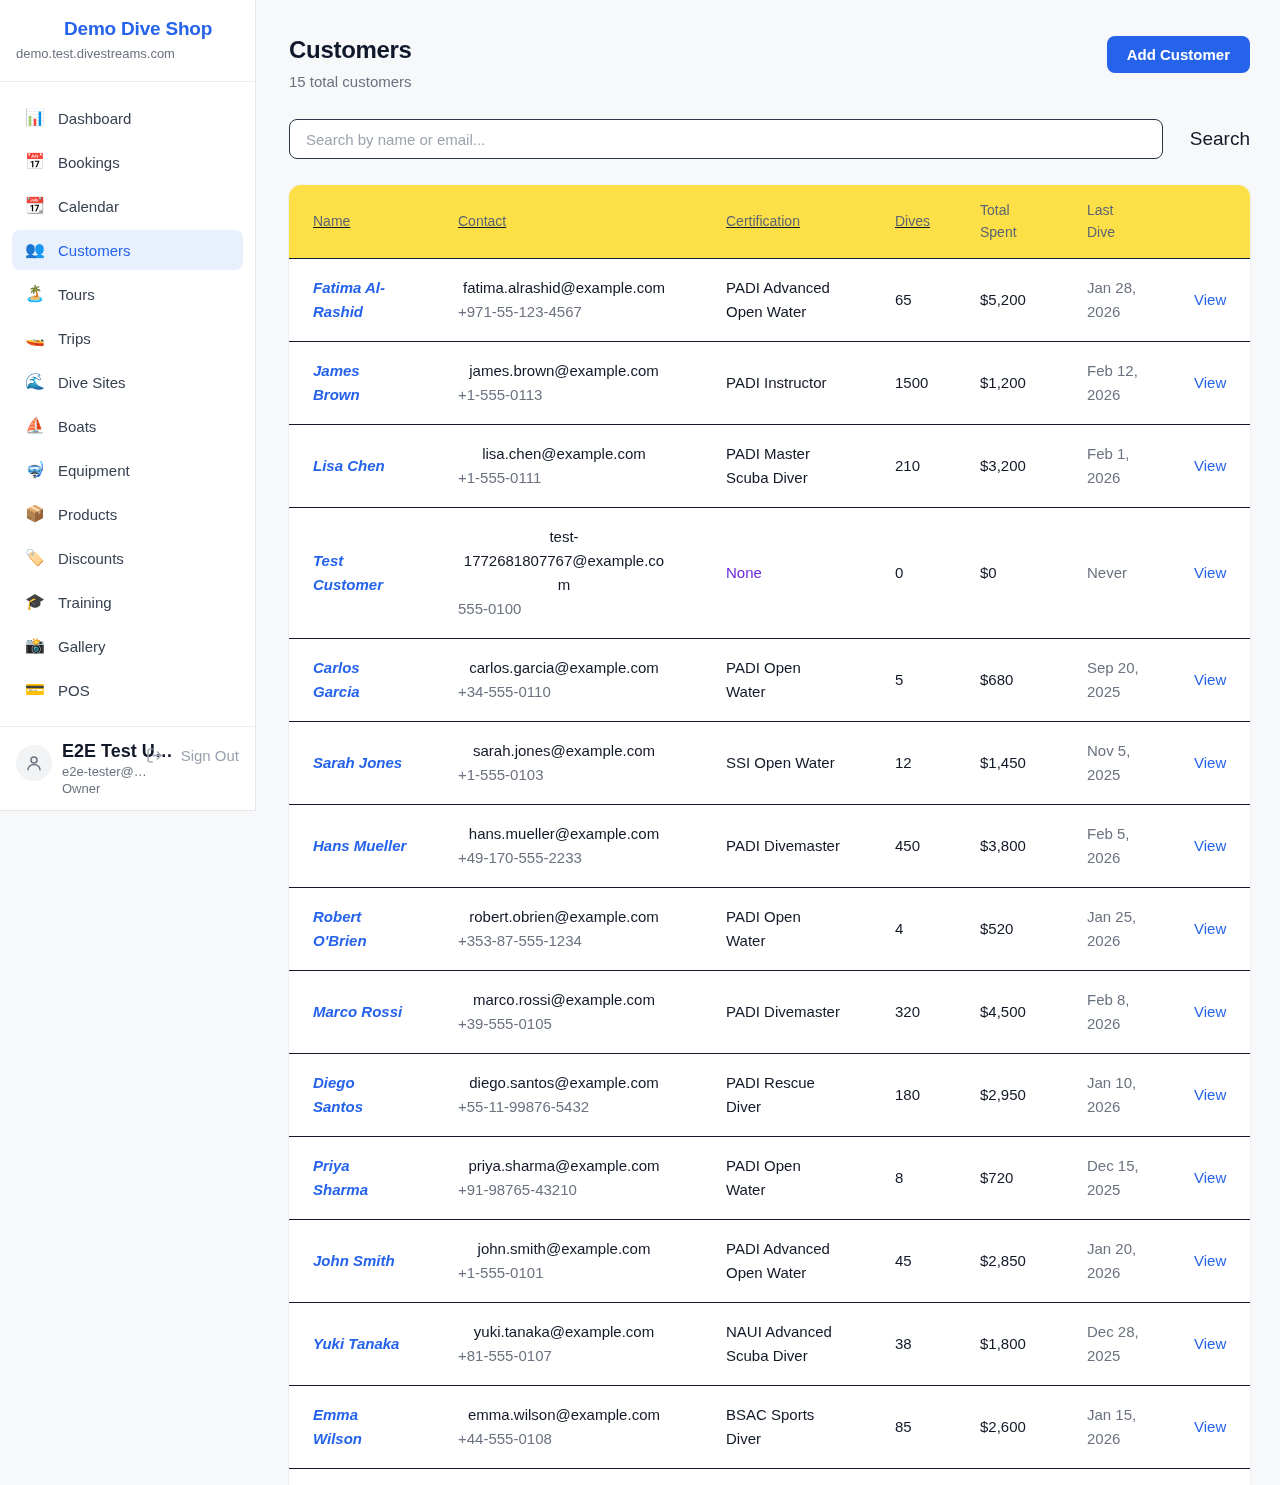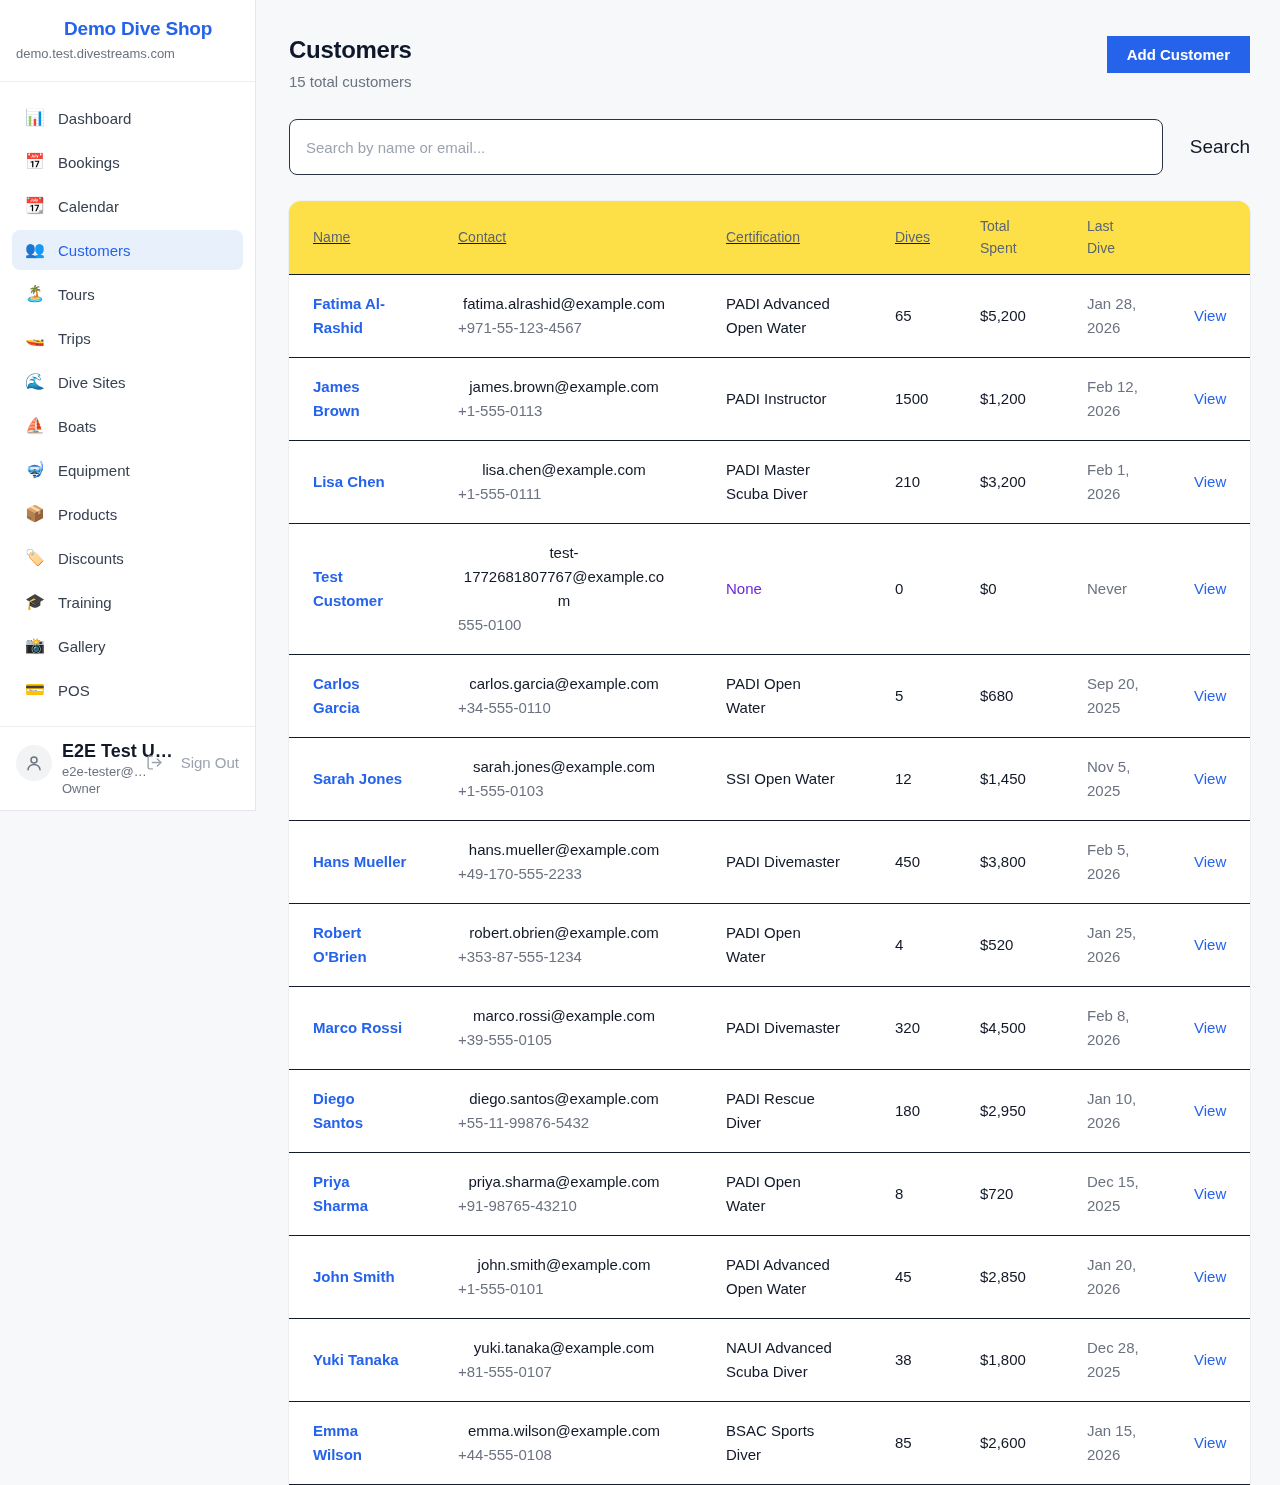--- a/index.html
+++ b/index.html
@@ -21,50 +21,50 @@
   .nav-icon { width:22px; text-align:center; font-size:16px; line-height:1;
     flex:0 0 22px; }
   .sb-user { border-top:1px solid #eceff2; padding:14px 16px; display:flex;
     align-items:flex-start; gap:10px; }
   .avatar { width:36px; height:36px; border-radius:50%; background:#f1f3f5;
     display:flex; align-items:center; justify-content:center; flex:0 0 36px; margin-top:4px; }
   .user-info { min-width:0; flex:1; }
   .user-name { font-size:18px; font-weight:700; color:#111827; white-space:nowrap; }
   .user-email, .user-role { font-size:13px; color:#6b7280; margin-top:2px; white-space:nowrap; }
   .signout { display:flex; align-items:center; gap:18px; background:none; border:none;
-    color:#9aa3af; font-size:15px; font-family:inherit; cursor:pointer; margin-top:13px;
+    color:#9aa3af; font-size:15px; font-family:inherit; cursor:pointer; margin-top:6px;
     white-space:nowrap; }
 
   
   .main { flex:1; padding:36px 30px 25px 33px; }
   .page-head { display:flex; justify-content:space-between; align-items:flex-start; }
   .page-title { font-size:24px; font-weight:700; letter-spacing:-.3px; color:#0f172a; }
   .page-subtitle { margin-top:9px; font-size:15px; color:#6b7280; }
-  .btn-primary { background:#2563eb; color:#ffffff; border:none; border-radius:0;
+  .btn-primary { background:#2563eb; color:#ffffff; border:none; border-radius:8px;
     padding:10px 20px; font-size:15px; font-weight:600; font-family:inherit; cursor:pointer; }
   .search-row { display:flex; align-items:center; margin-top:29px; }
-  .search-input { flex:1; height:56px; border:1.5px solid #2b3445; border-radius:8px;
+  .search-input { flex:1; height:40px; border:1.5px solid #2b3445; border-radius:8px;
     background:#fff; padding:0 16px; font-size:15px; font-family:inherit; color:#111827; }
   .search-input::placeholder { color:#9ca3af; }
   .btn-ghost { background:none; border:none; font-family:inherit; font-size:19px;
     font-weight:500; color:#111827; margin-left:27px; cursor:pointer; }
 
   
   .card { margin-top:26px; background:#ffffff; border-radius:12px; overflow:hidden;
     box-shadow:0 1px 2px rgba(16,24,40,.06), 0 0 0 1px rgba(16,24,40,.03); }
   table { width:100%; border-collapse:collapse; table-layout:fixed; }
   thead tr { background:#fde047; border-bottom:1px solid #141c2b;text-decoration:underline; }
   th { text-align:left; font-weight:400; font-size:14px; color:#5b6472;
     padding:14px 16px 14px 0; vertical-align:middle; }
   th:first-child, td:first-child { padding-left:24px; }
   .thn { display:inline-block; max-width:46px; line-height:1.6; }
   tbody tr + tr { border-top:1px solid #141c2b; }
   td { padding:17px 16px 17px 0; vertical-align:middle; font-size:15px; line-height:1.6; }
   .name-link { display:inline-block; max-width:94px; color:#2563eb; font-weight:600;
-    text-decoration:none; cursor:pointer; }
+    text-decoration:none; cursor:pointer;font-style:italic; }
   .email { color:#111827; max-width:212px; overflow-wrap:break-word;text-align:center; }
   .phone { color:#6b7280; max-width:212px; }
   .cert { display:inline-block; max-width:116px; color:#111827; }
   .cert.muted { color:#6d28d9; }
   .td-dives, .td-total { color:#111827; }
   .last { display:inline-block; max-width:60px; color:#6b7280; }
   .view-link { color:#2563eb; text-decoration:none; cursor:pointer; }
   .td-view { padding-right:24px; }
 </style>
 </head>

